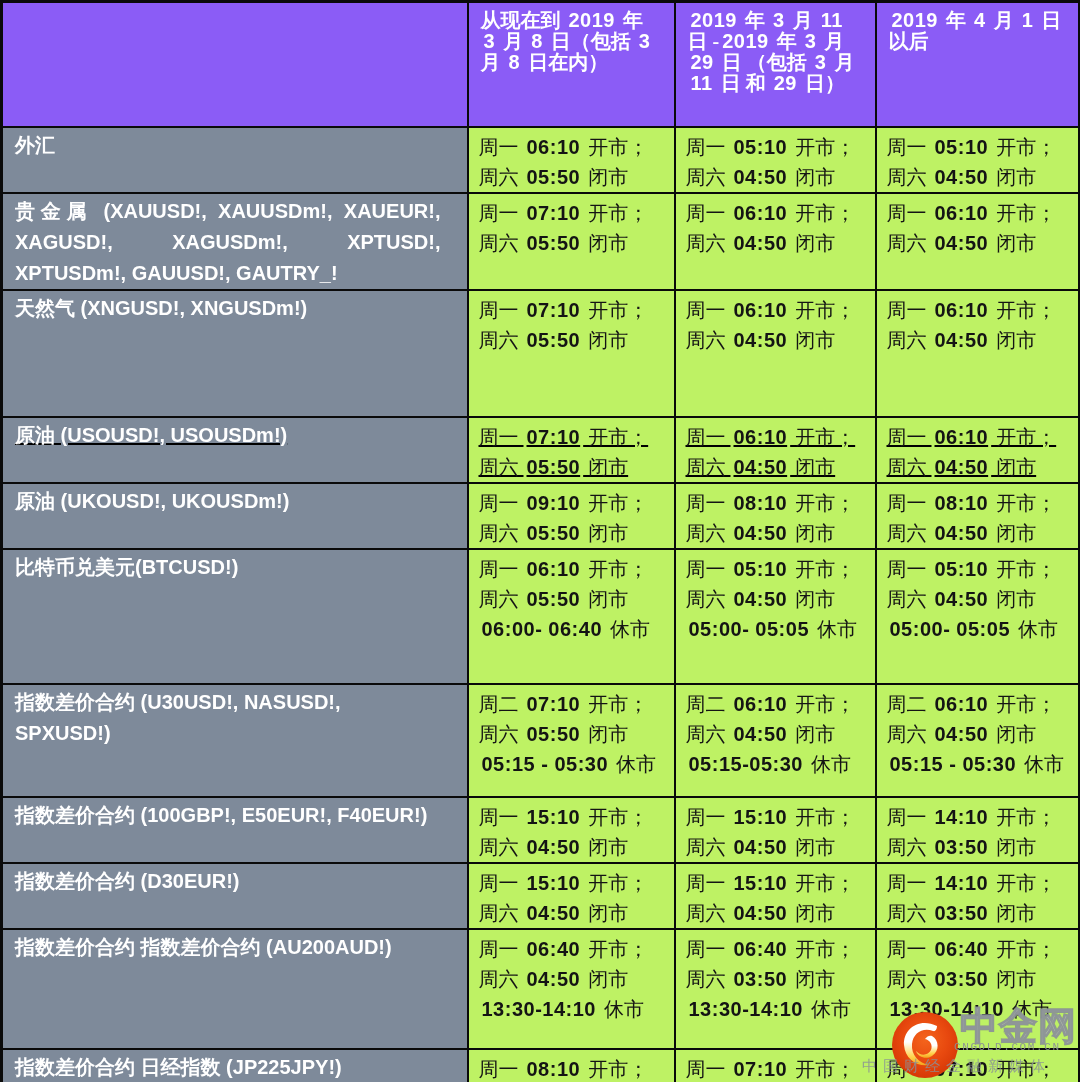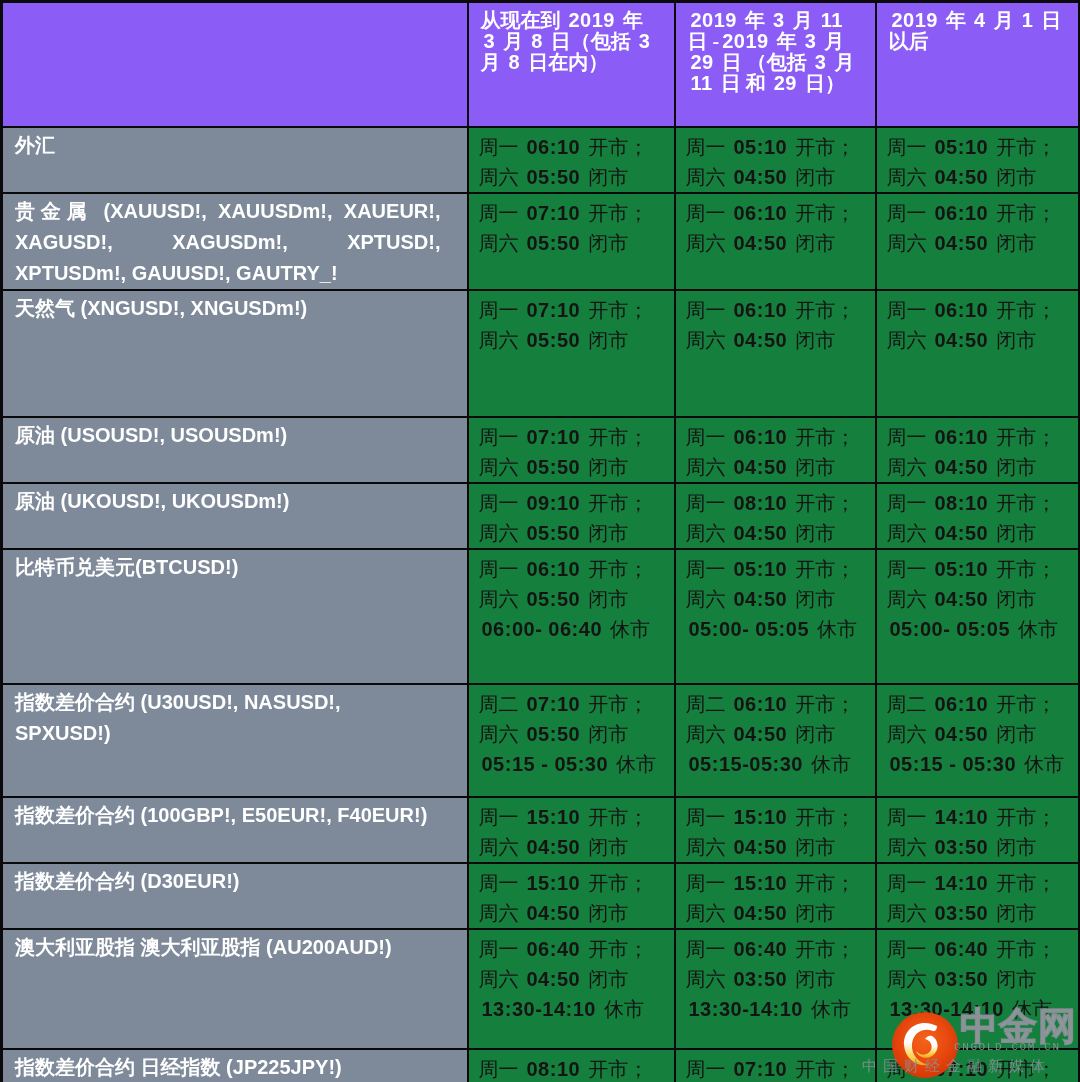--- a/index.html
+++ b/index.html
@@ -40,21 +40,21 @@
     font-family:"Liberation Sans", sans-serif;
     font-weight:700;
     font-size:20px;
     line-height:31px;
     padding:2px 26px 0 12px;
     text-align:left;
   }
   td.label.just{text-align:justify;}
   
   td.cell{
-    background:#15803d;
+    background:#bef264;
     color:#141414;
     font-size:20px;
     line-height:30px;
     padding:4px 4px 0 10px;
   }
   .line{white-space:nowrap;}
   
   .fmt .t{
     font-family:"Liberation Sans", sans-serif;
     font-weight:700;
@@ -151,21 +151,21 @@
           </td>
           <td class="cell">
             <div class="line fmt">周一 <span class="t">06:10</span> 开市；</div>
             <div class="line fmt">周六 <span class="t">04:50</span> 闭市</div>
           </td>
           <td class="cell">
             <div class="line fmt">周一 <span class="t">06:10</span> 开市；</div>
             <div class="line fmt">周六 <span class="t">04:50</span> 闭市</div>
           </td>
         </tr>
-        <tr style="height: 60px;">
+        <tr style="height: 60px; text-decoration: underline;">
           <td class="label">原油 (USOUSD!, USOUSDm!)</td>
           <td class="cell">
             <div class="line fmt">周一 <span class="t">07:10</span> 开市；</div>
             <div class="line fmt">周六 <span class="t">05:50</span> 闭市</div>
           </td>
           <td class="cell">
             <div class="line fmt">周一 <span class="t">06:10</span> 开市；</div>
             <div class="line fmt">周六 <span class="t">04:50</span> 闭市</div>
           </td>
           <td class="cell">
@@ -248,21 +248,21 @@
           <td class="cell">
             <div class="line fmt">周一 <span class="t">15:10</span> 开市；</div>
             <div class="line fmt">周六 <span class="t">04:50</span> 闭市</div>
           </td>
           <td class="cell">
             <div class="line fmt">周一 <span class="t">14:10</span> 开市；</div>
             <div class="line fmt">周六 <span class="t">03:50</span> 闭市</div>
           </td>
         </tr>
         <tr style="height: 120px;">
-          <td class="label">澳大利亚股指 澳大利亚股指 (AU200AUD!)</td>
+          <td class="label">指数差价合约 指数差价合约 (AU200AUD!)</td>
           <td class="cell">
             <div class="line fmt">周一 <span class="t">06:40</span> 开市；</div>
             <div class="line fmt">周六 <span class="t">04:50</span> 闭市</div>
             <div class="line fmt"><span class="t">13:30-14:10</span> 休市</div>
           </td>
           <td class="cell">
             <div class="line fmt">周一 <span class="t">06:40</span> 开市；</div>
             <div class="line fmt">周六 <span class="t">03:50</span> 闭市</div>
             <div class="line fmt"><span class="t">13:30-14:10</span> 休市</div>
           </td>

